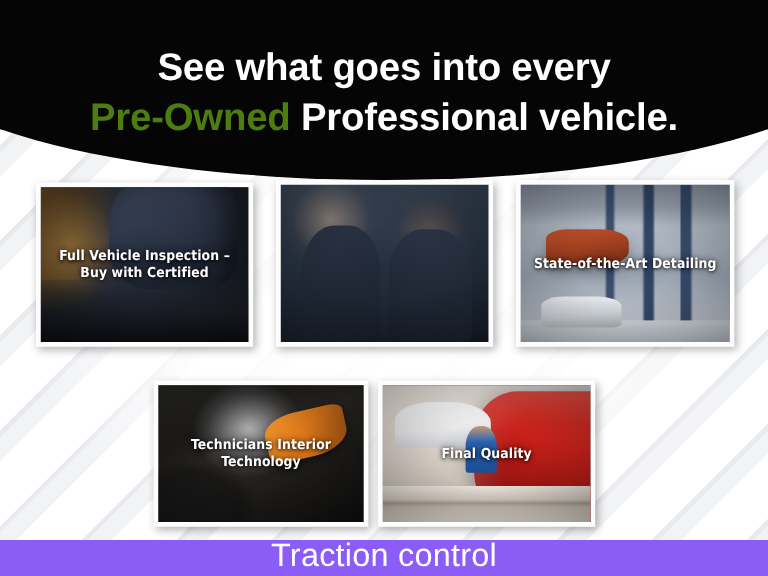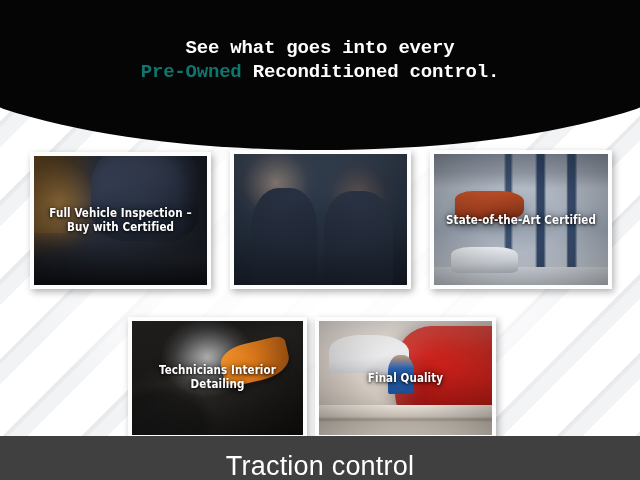--- a/index.html
+++ b/index.html
@@ -59,30 +59,30 @@
     height: 150px;
     display: flex;
     flex-direction: column;
     align-items: center;
     justify-content: flex-start;
     padding-top: 36px;
     box-sizing: border-box;
   }
   .headline {
     color: #ffffff;
-    font-family: Liberation Mono, monospace;
+    font-family: Liberation Sans, sans-serif;
     font-weight: bold;
-    font-size: 19px;
+    font-size: 32px;
     line-height: 1.28;
     letter-spacing: -0.2px;
     text-align: center;
     white-space: nowrap;
   }
   .headline .gold {
-    color: #0f766e;
+    color: #4d7c0f;
   }
 
   
   .cards {
     position: absolute;
     inset: 0;
     z-index: 2;
     padding-left: 43px;
   }
   .card {
@@ -282,24 +282,24 @@
     background: radial-gradient(ellipse 86% 86% at 50% 50%, rgba(0,0,0,0.0) 28%, rgba(0,0,0,0.30) 82%, rgba(0,0,0,0.48) 100%);
     z-index: 4;
   }
 
   
   .footer {
     position: absolute;
     left: 0;
     bottom: 0;
     width: 100%;
-    height: 44px;
-    background: #404040;
+    height: 30px;
+    background: #8b5cf6;
     display: flex;
-    align-items: flex-end;
+    align-items: flex-start;
     justify-content: center;
     z-index: 6;
   }
   .footer-text {
     color: #ffffff;
     font-family: "Liberation Sans", sans-serif;
     font-weight: normal;
     font-size: 27px;
     letter-spacing: 0.2px;
     line-height: 1;
@@ -334,32 +334,32 @@
     </div>
 
     <div class="card" id="card-3">
       <div class="card-photo">
         <div class="ph ph-bay">
           <div class="bay-floor"></div>
           <div class="bay-car2"></div>
         </div>
         <div class="vignette"></div>
         <div class="card-label">
-          <div>State-of-the-Art Certified</div>
+          <div>State-of-the-Art Detailing</div>
         </div>
       </div>
     </div>
 
     <div class="card" id="card-4">
       <div class="card-photo">
         <div class="ph ph-detail"></div>
         <div class="vignette"></div>
         <div class="card-label">
           <div>Technicians Interior</div>
-          <div>Detailing</div>
+          <div>Technology</div>
         </div>
       </div>
     </div>
 
     <div class="card" id="card-5">
       <div class="card-photo">
         <div class="ph ph-final">
           <div class="final-floor"></div>
           <div class="final-person"></div>
         </div>
@@ -369,21 +369,21 @@
         </div>
       </div>
     </div>
 
   </div>
 
   <div class="header">
     <div class="header-inner">
       <div class="headline">
         <div>See what goes into every</div>
-        <div><span class="gold">Pre-Owned</span><span> Reconditioned control.</span></div>
+        <div><span class="gold">Pre-Owned</span><span> Professional vehicle.</span></div>
       </div>
     </div>
   </div>
 
   <div class="footer">
     <span class="footer-text">Traction control</span>
   </div>
 
 </div>
 

